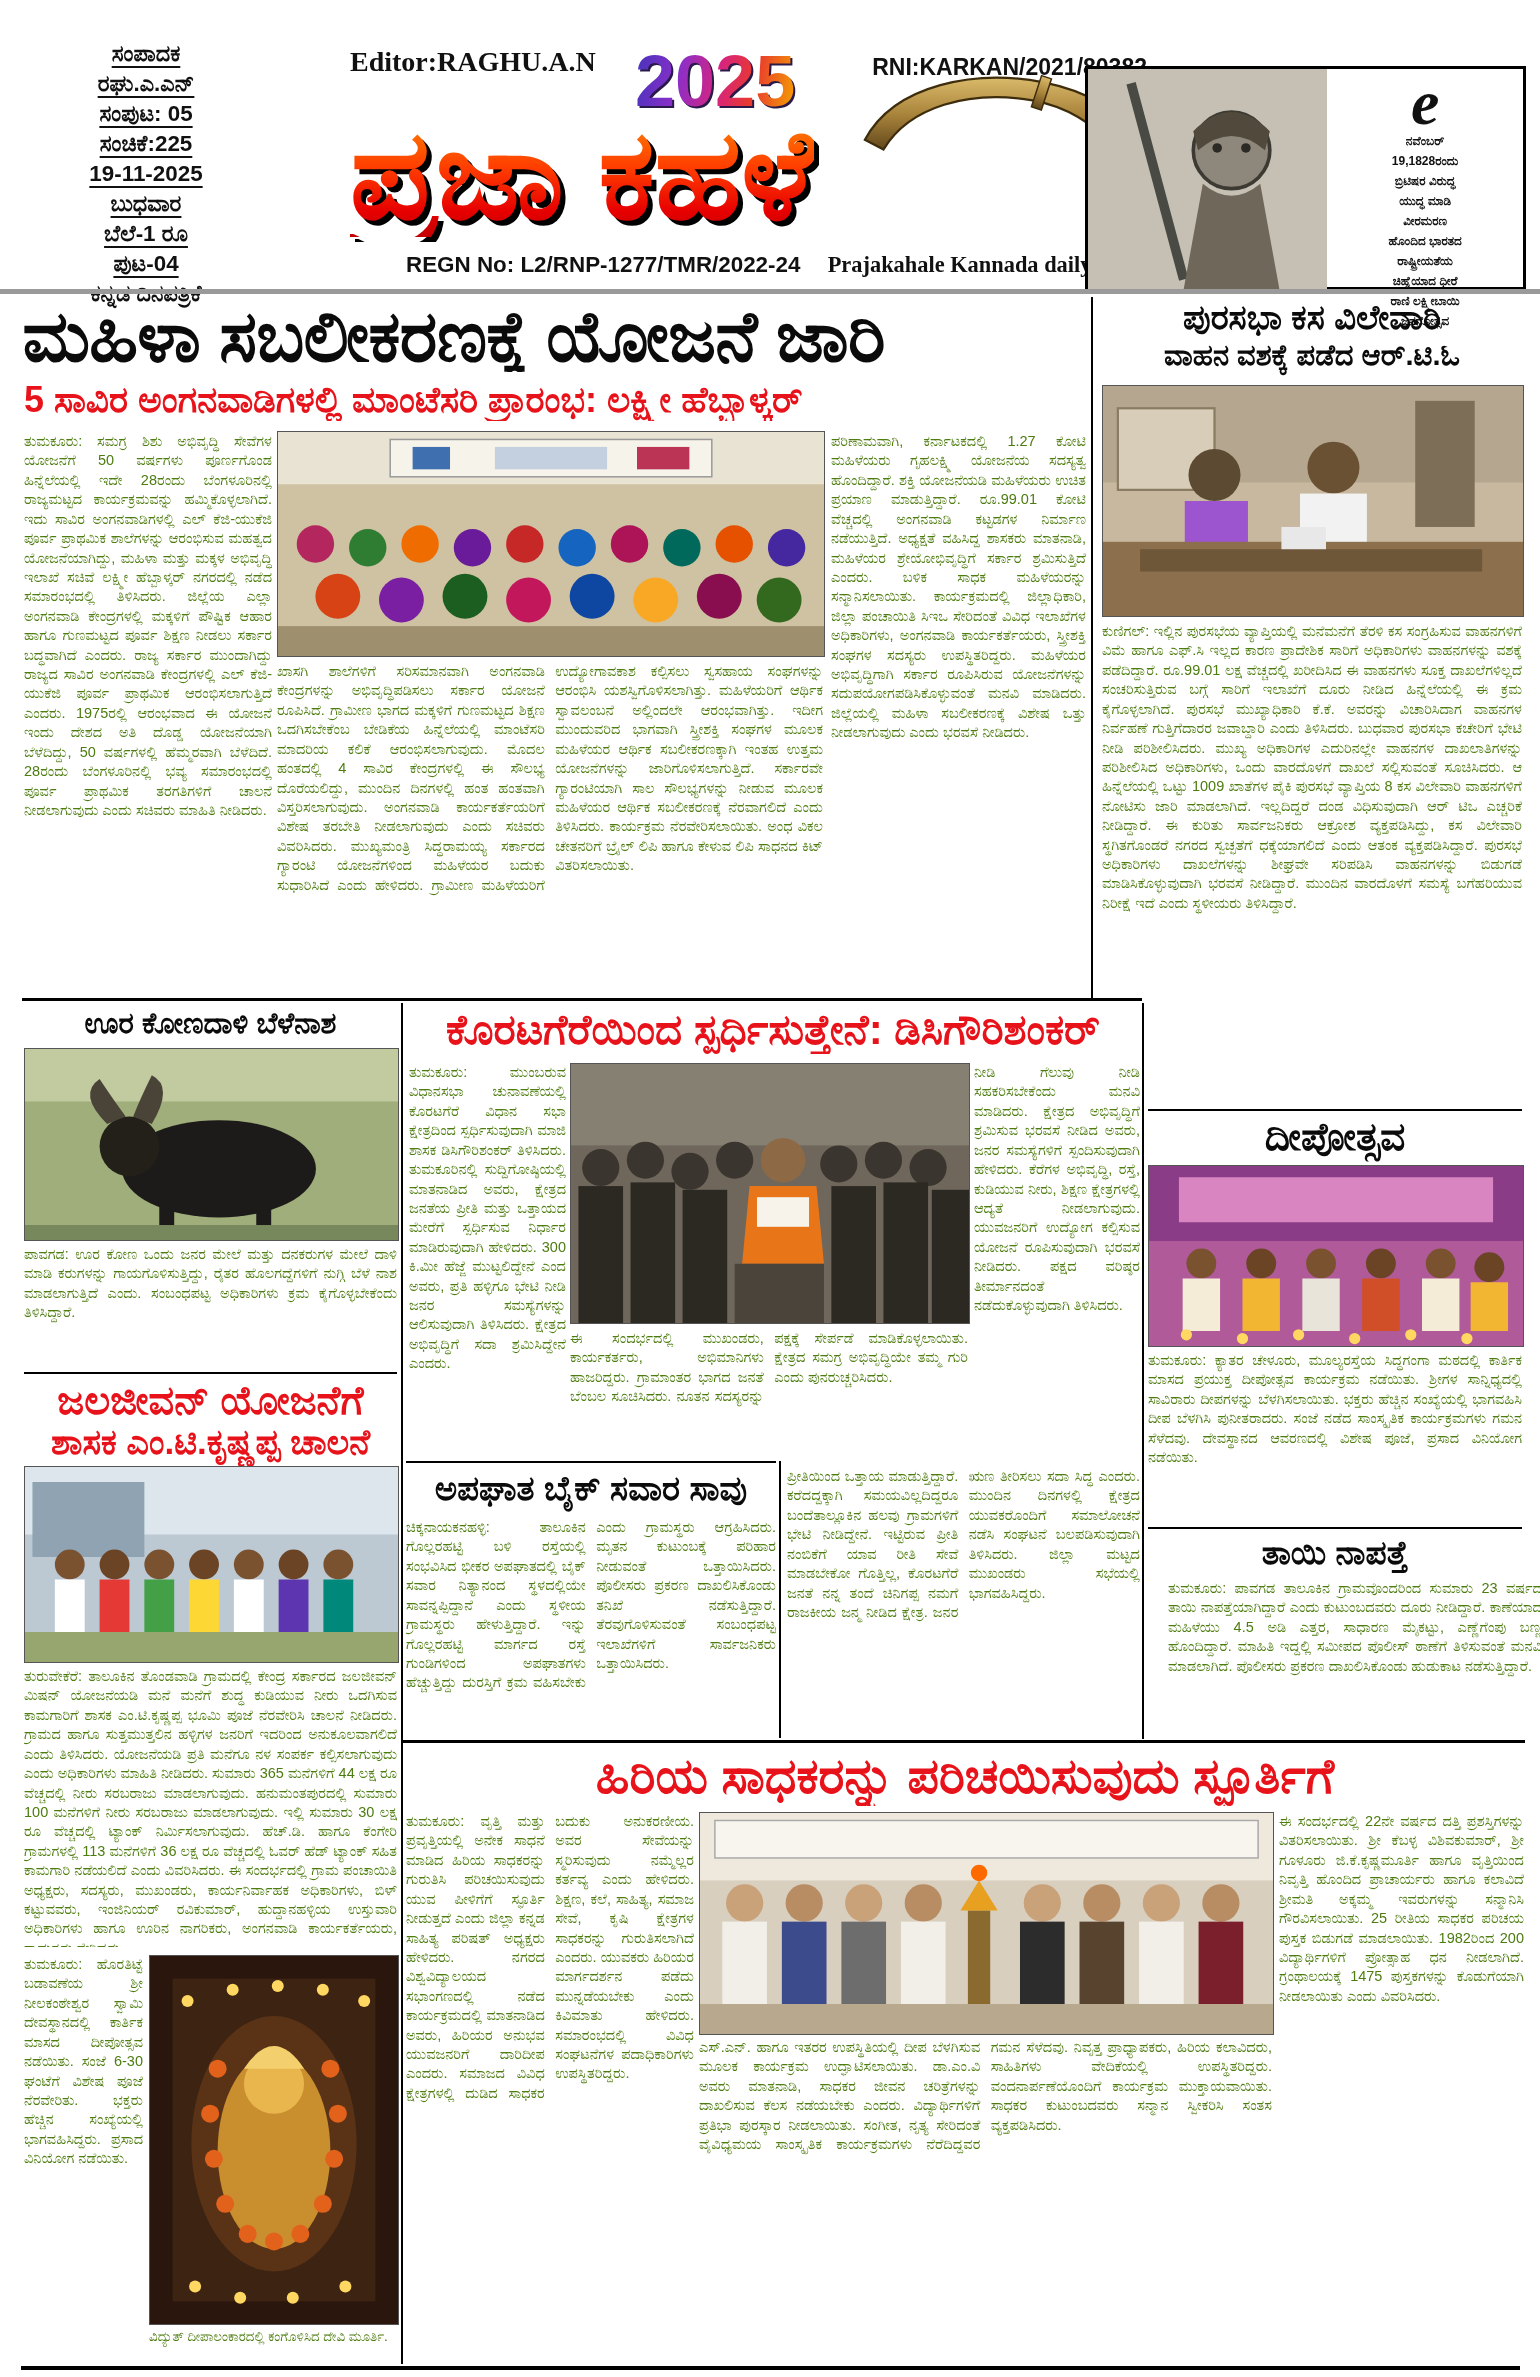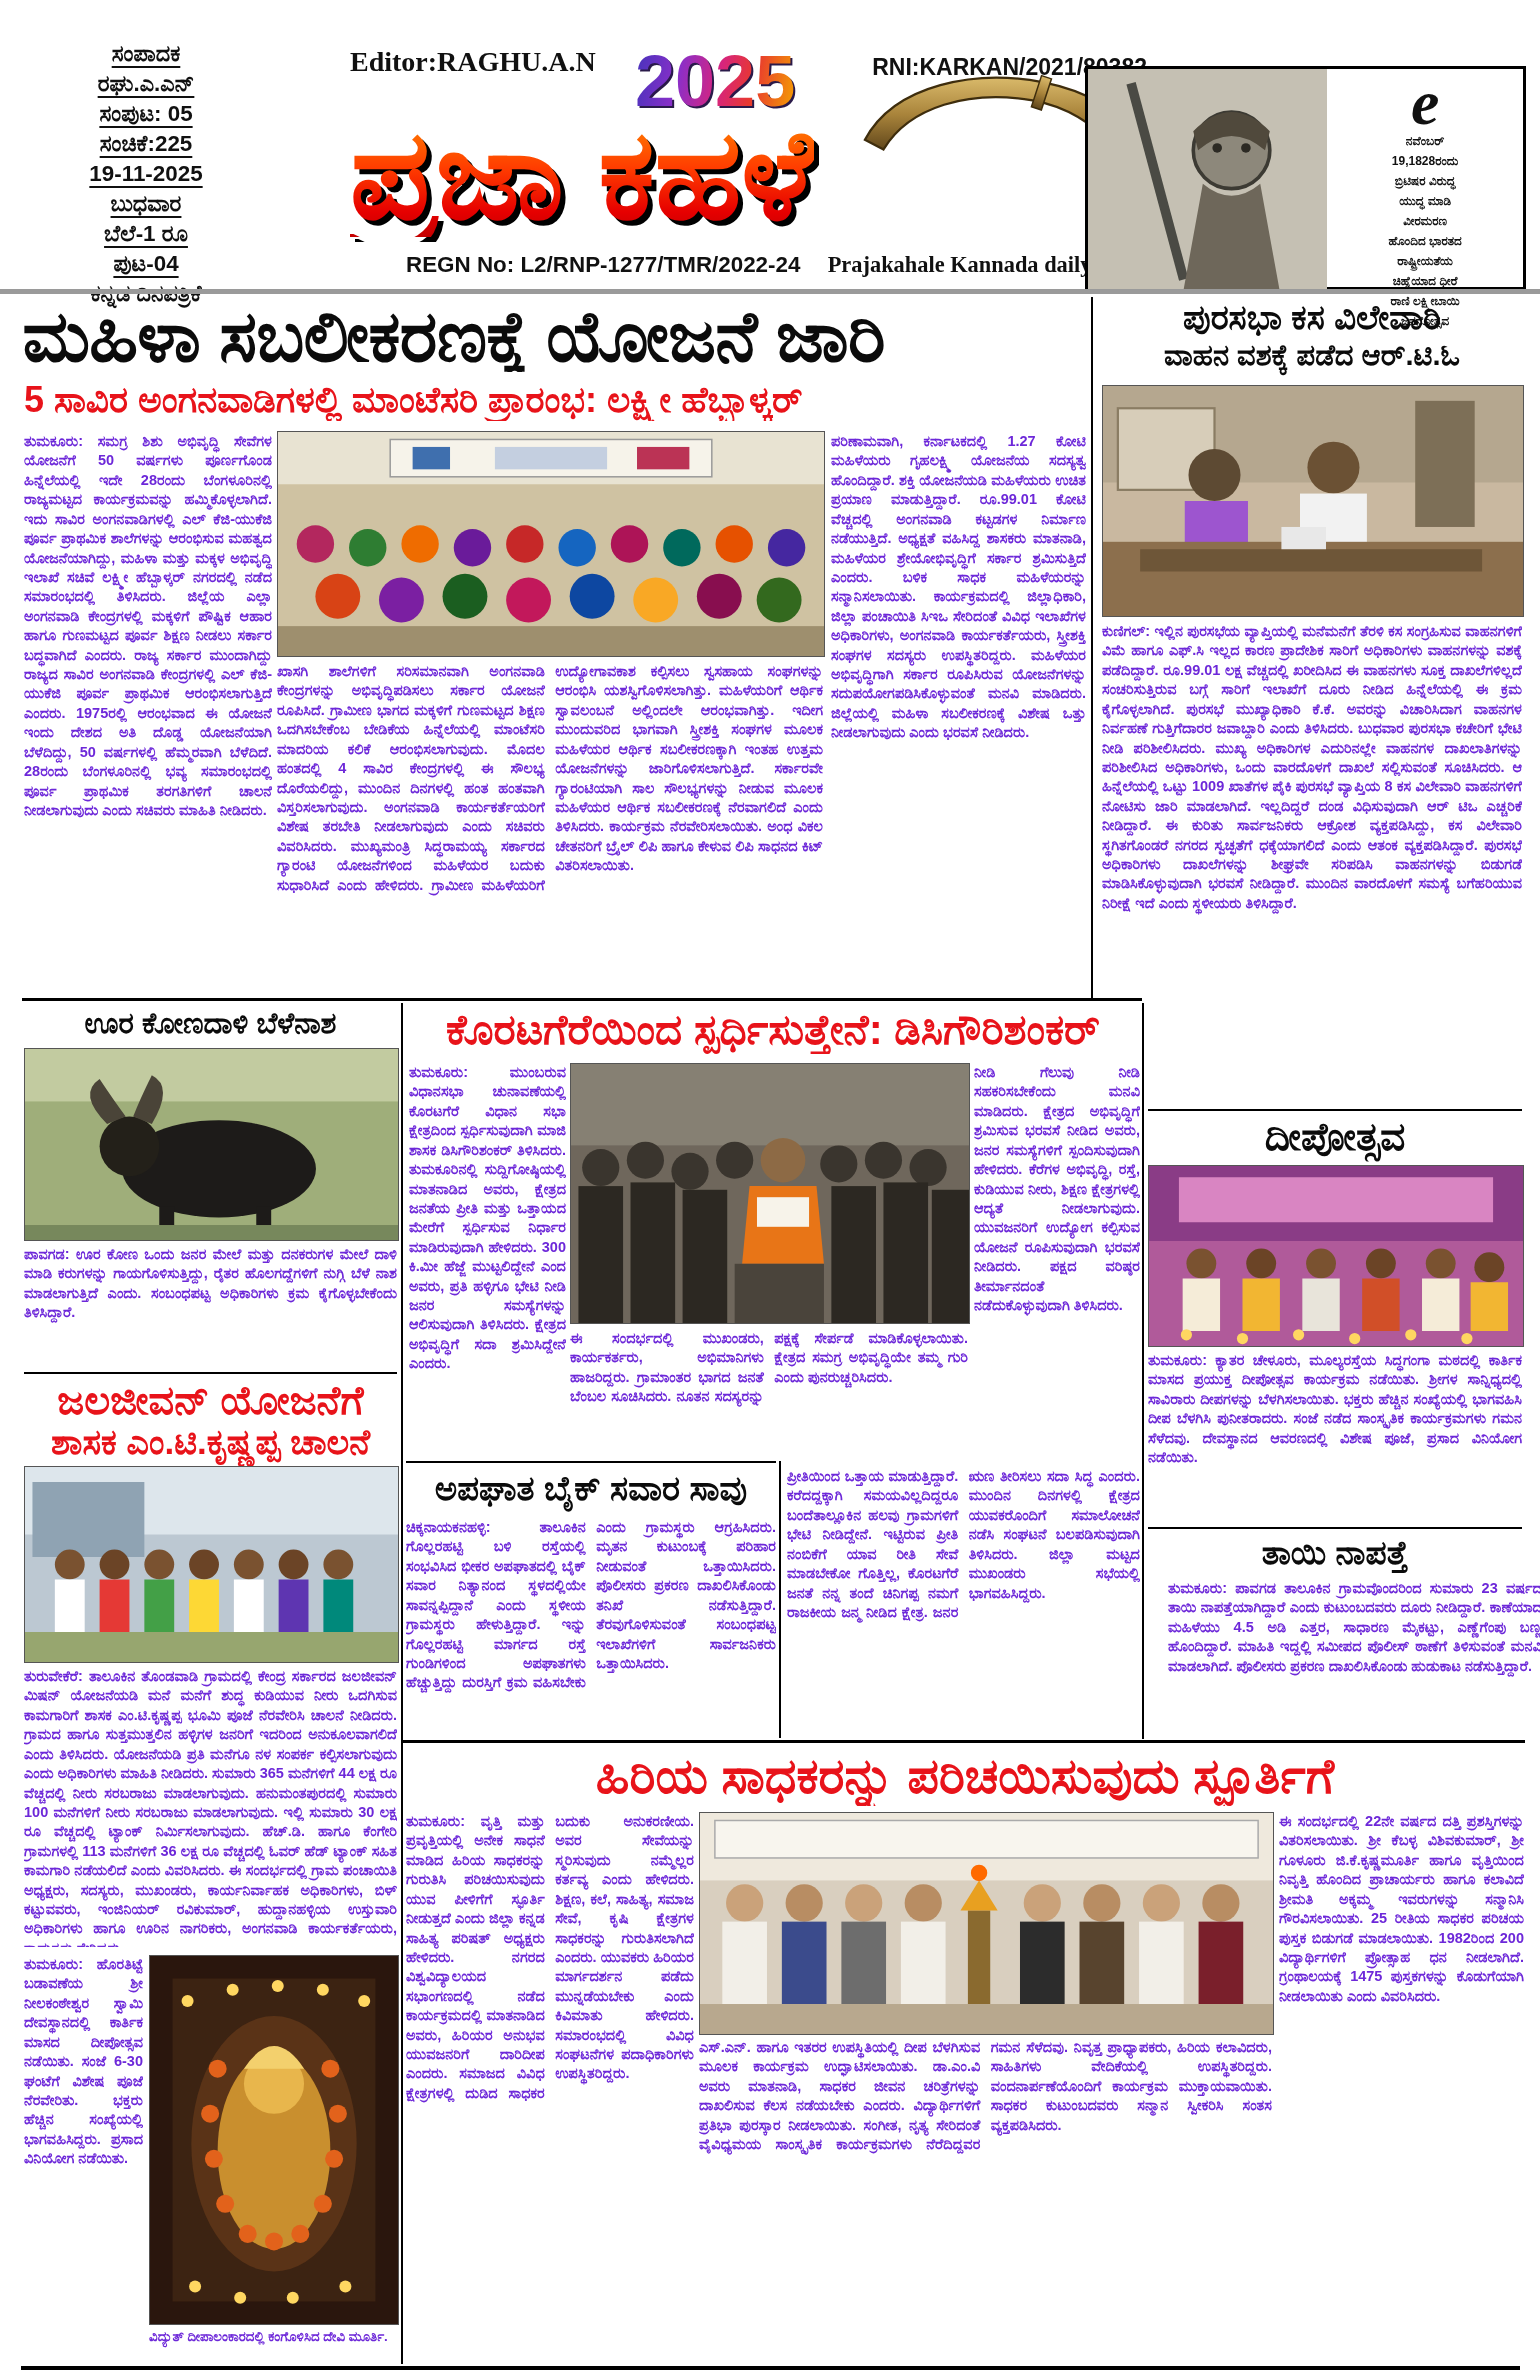--- a/index.html
+++ b/index.html
@@ -31,21 +31,21 @@
   .hrule{position:absolute;background:#000;}
   .grayrule{position:absolute;background:#9a9a9a;}
   .vrule{position:absolute;background:#000;width:2.2px;}
   
   .lead-head{font-weight:bold;font-size:71px;line-height:1.0;white-space:nowrap;color:#0b0b0b;letter-spacing:-0.7px;}
   .lead-sub{font-weight:bold;font-size:36px;white-space:nowrap;color:#e8131a;}
   .h-black-lg{font-weight:bold;font-size:34px;line-height:1.12;text-align:center;color:#0b0b0b;}
   .h-black-md{font-weight:bold;font-size:29px;line-height:1.1;text-align:center;color:#0b0b0b;}
   .h-red{font-weight:bold;color:#e8131a;text-align:center;white-space:nowrap;}
   
-  .tb{font-size:14.5px;line-height:1.34;text-align:justify;overflow:hidden;color:#6d28d9;font-weight:bold;}
+  .tb{font-size:14.5px;line-height:1.34;text-align:justify;overflow:hidden;color:#4d7c0f;}
   .c2{column-count:2;column-gap:10.4px;}
   .photo{position:absolute;overflow:hidden;border:0.7px solid #555;}
   .photo svg{display:block;width:100%;height:100%;}
 </style>
 </head>
 <body>
 
 <div class="page">
 
   <div class="abs mast-info" style="left:21px;top:39px;width:250px;">

